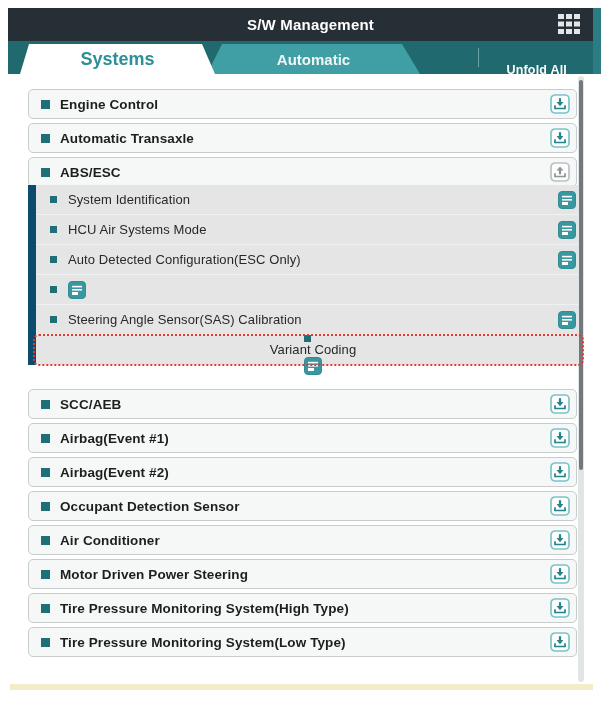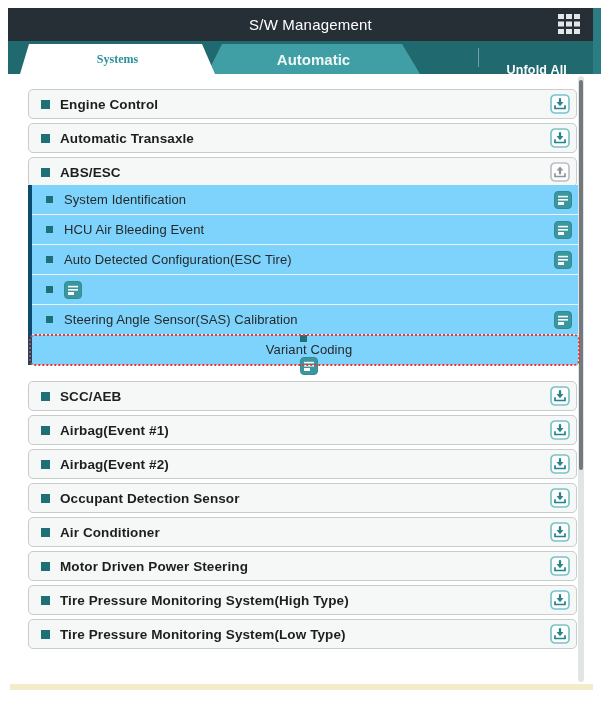--- a/index.html
+++ b/index.html
@@ -5,35 +5,35 @@
   html,body{margin:0;padding:0;}
   body{
     width:601px;height:702px;position:relative;overflow:hidden;
     background:#ffffff;
     font-family:"Liberation Sans", sans-serif;
   }
   .frame{position:absolute;left:8px;top:8px;width:585px;}
   
   .header{height:33px;background:#262e36;position:relative;}
   .header-title{
-    color:#ffffff;font-weight:normal;font-size:15px;text-align:center;
+    color:#ffffff;font-weight:bold;font-size:15px;text-align:center;
     line-height:33px;letter-spacing:.2px;margin-left:20px;
   }
   .grid-icon{position:absolute;right:13px;top:6px;width:22px;height:21px;cursor:pointer;}
   .edge-sliver{position:absolute;left:593px;top:8px;width:8px;height:66px;background:#2b7d83;}
   
   .tabbar{height:33px;background:#20696e;position:relative;}
   .tab{
     position:absolute;top:3px;height:30px;display:flex;
     align-items:center;justify-content:center;cursor:pointer;
   }
   .tab-systems{
     left:12px;width:195px;background:#ffffff;z-index:2;
     clip-path:polygon(9px 0, calc(100% - 13px) 0, 100% 100%, 0 100%);
-    color:#2d8f98;font-weight:bold;font-size:12px;font-family:Liberation Serif, serif;
+    color:#2d8f98;font-weight:bold;font-size:18px;
   }
   .tab-components{
     left:199px;width:213px;background:#3f9fa5;z-index:1;
     clip-path:polygon(15px 0, calc(100% - 18px) 0, 100% 100%, 0 100%);
     color:#eef6f6;font-weight:bold;font-size:15px;
   }
   .tab-divider{position:absolute;left:470px;top:7px;width:1px;height:19px;background:#6aa2a6;}
   .unfold-all{
     position:absolute;right:26px;top:12px;height:33px;display:flex;align-items:center;
     color:#ffffff;font-weight:bold;font-size:12.5px;cursor:pointer;letter-spacing:.2px;
@@ -45,22 +45,22 @@
     height:30px;box-sizing:border-box;
     background:#f6f7f7;border:1px solid #c7cccc;border-radius:5px;
     display:flex;align-items:center;padding:0 6px 0 12px;
     margin-bottom:4px;cursor:pointer;
   }
   .row-label{flex:1;font-weight:bold;font-size:13.5px;color:#1d1e1e;letter-spacing:.1px;}
   .bullet{width:9px;height:9px;background:#1f6f77;margin-right:10px;flex:none;}
   .row-icon{width:20px;height:20px;flex:none;display:flex;align-items:center;cursor:pointer;}
   
   .sublist{
-    border-left:4px solid #0c4a6e;margin:-6px 0 16px 0;width:547px;
-    background:#7dd3fc;
+    border-left:8px solid #0c4a6e;margin:-6px 0 24px 0;width:547px;
+    background:#e5e5e5;
   }
   .subrow{
     height:30px;box-sizing:border-box;position:relative;
     display:flex;align-items:center;padding:0 7px 0 14px;
     border-bottom:1px solid #edf3f5;cursor:pointer;
   }
   .subrow:last-child{border-bottom:none;flex-direction:column;}
   .subrow .bullet{width:7px;height:7px;margin-right:11px;}
   .sub-label{flex:1;font-size:13px;color:#26292a;font-weight:400;letter-spacing:.1px;}
   .subrow.highlight::after{
@@ -158,33 +158,33 @@
             <svg width="18" height="18" viewBox="0 0 18 18">
               <rect x="0.5" y="0.5" width="17" height="17" rx="3.5" fill="#3a97a0" stroke="#2f8d93"></rect>
               <path d="M4 5.6 H14" stroke="#ffffff" stroke-width="1.6"></path>
               <path d="M4 8.8 H14" stroke="#ffffff" stroke-width="1.6"></path>
               <rect x="4" y="11" width="6" height="3" fill="#ffffff"></rect>
             </svg>
           </span>
         </div>
         <div class="subrow">
           <span class="bullet"></span>
-          <span class="sub-label">HCU Air Bleeding Event</span>
-          <span class="sub-icon">
-            <svg width="18" height="18" viewBox="0 0 18 18">
-              <rect x="0.5" y="0.5" width="17" height="17" rx="3.5" fill="#3a97a0" stroke="#2f8d93"></rect>
-              <path d="M4 5.6 H14" stroke="#ffffff" stroke-width="1.6"></path>
-              <path d="M4 8.8 H14" stroke="#ffffff" stroke-width="1.6"></path>
-              <rect x="4" y="11" width="6" height="3" fill="#ffffff"></rect>
-            </svg>
-          </span>
-        </div>
-        <div class="subrow">
-          <span class="bullet"></span>
-          <span class="sub-label">Auto Detected Configuration(ESC Tire)</span>
+          <span class="sub-label">HCU Air Systems Mode</span>
+          <span class="sub-icon">
+            <svg width="18" height="18" viewBox="0 0 18 18">
+              <rect x="0.5" y="0.5" width="17" height="17" rx="3.5" fill="#3a97a0" stroke="#2f8d93"></rect>
+              <path d="M4 5.6 H14" stroke="#ffffff" stroke-width="1.6"></path>
+              <path d="M4 8.8 H14" stroke="#ffffff" stroke-width="1.6"></path>
+              <rect x="4" y="11" width="6" height="3" fill="#ffffff"></rect>
+            </svg>
+          </span>
+        </div>
+        <div class="subrow">
+          <span class="bullet"></span>
+          <span class="sub-label">Auto Detected Configuration(ESC Only)</span>
           <span class="sub-icon">
             <svg width="18" height="18" viewBox="0 0 18 18">
               <rect x="0.5" y="0.5" width="17" height="17" rx="3.5" fill="#3a97a0" stroke="#2f8d93"></rect>
               <path d="M4 5.6 H14" stroke="#ffffff" stroke-width="1.6"></path>
               <path d="M4 8.8 H14" stroke="#ffffff" stroke-width="1.6"></path>
               <rect x="4" y="11" width="6" height="3" fill="#ffffff"></rect>
             </svg>
           </span>
         </div>
         <div class="subrow">

